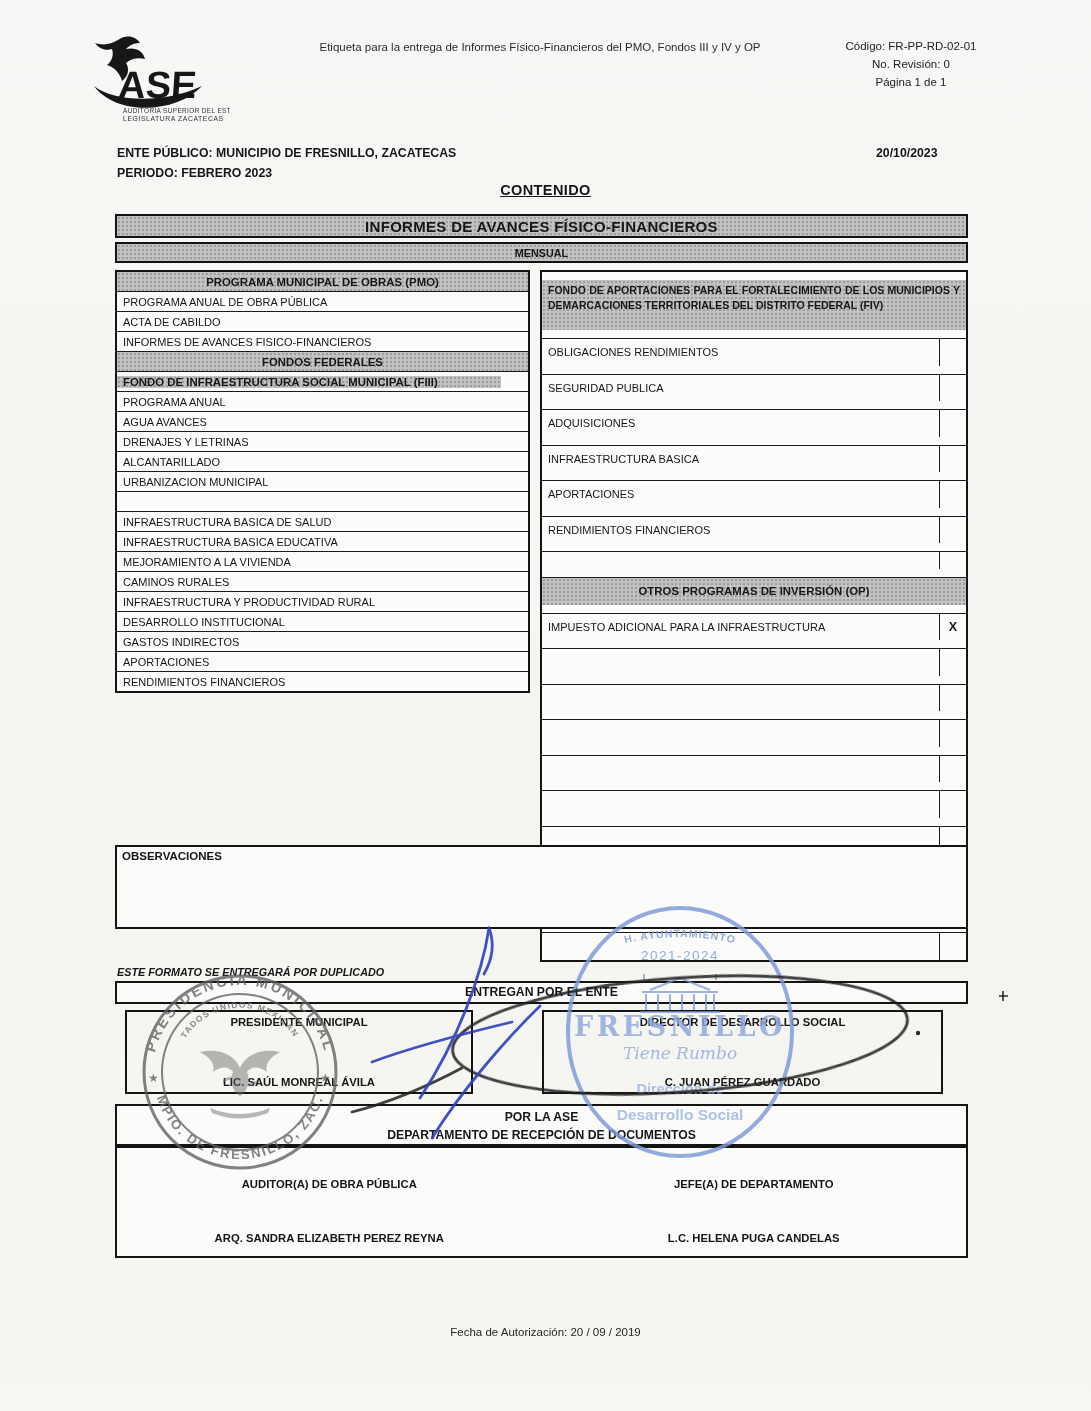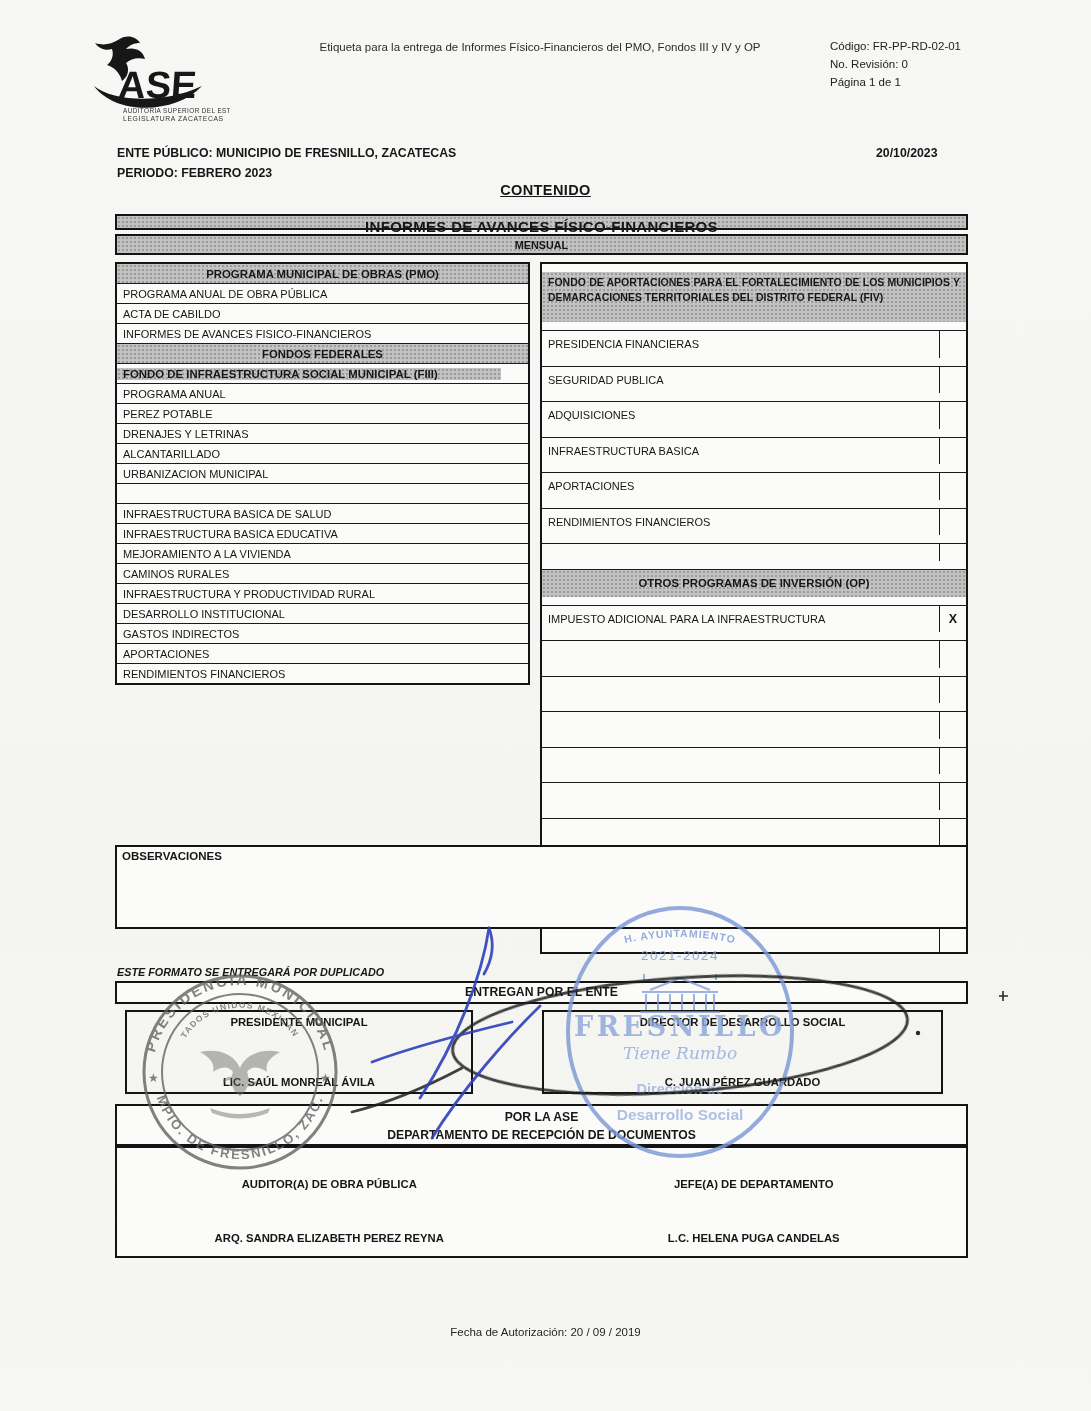--- a/index.html
+++ b/index.html
@@ -2,34 +2,34 @@
 <html><head>
 <meta charset="utf-8">
 <style>
   html,body{margin:0;padding:0;background:#e9e9e7;}
   .page{position:relative;width:1091px;height:1411px;margin:0 auto;
         background:linear-gradient(180deg,#f7f7f5 0%,#f4f4f1 60%,#f6f6f3 100%);
         font-family:"Liberation Sans","DejaVu Sans",sans-serif;color:#161616;overflow:hidden;}
   .abs{position:absolute;}
   
   .doc-title{left:250px;top:41px;width:580px;text-align:center;font-size:11.5px;color:#2c2c2c;}
-  .code-block{left:830px;top:38px;width:162px;text-align:left;font-size:11.5px;color:#222;line-height:1.55;}
+  .code-block{left:830px;top:38px;width:162px;text-align:center;font-size:11.5px;color:#222;line-height:1.55;}
   .code-block div{white-space:nowrap;}
   
   .ente{left:117px;top:146px;font-size:12.3px;font-weight:700;}
   .periodo{left:117px;top:166px;font-size:12.3px;font-weight:700;}
   .report-date{left:876px;top:146px;font-size:12.3px;font-weight:700;}
   .contenido{left:0;top:182px;width:1091px;text-align:center;font-size:14.5px;font-weight:700;
              text-decoration:underline;letter-spacing:.4px;}
   
   .tablewrap{left:115px;top:214px;width:853px;}
   .shade{background-color:#c2c2c2;
          background-image:radial-gradient(#9b9b9b .8px,transparent .9px);background-size:4px 4px;}
   .tbar{border:2.2px solid #141414;box-sizing:border-box;text-align:center;font-weight:700;}
-  .title-bar{height:16px;line-height:21px;font-size:15px;letter-spacing:.3px;}
+  .title-bar{height:24px;line-height:21px;font-size:15px;letter-spacing:.3px;}
   .mensual-bar{margin-top:4px;height:21px;line-height:18px;font-size:10.8px;}
   .cols{display:flex;gap:10px;margin-top:7px;align-items:flex-start;}
   .subtable{border:2.2px solid #141414;box-sizing:border-box;background:#fbfbf9;}
   .left-table{width:415px;}
   .right-table{width:428px;}
   .trow{display:flex;align-items:stretch;}
   .trow + .trow{border-top:1.6px solid #1a1a1a;}
   .cell{box-sizing:border-box;}
   .cell.label{flex:1;display:flex;align-items:center;padding:0 6px;font-size:11px;min-width:0;}
   .cell.check{width:27px;border-left:1.6px solid #1a1a1a;display:flex;align-items:center;
@@ -130,21 +130,21 @@
           </div>
           <div class="trow t-subheader">
             <div class="cell label">FONDO DE INFRAESTRUCTURA SOCIAL MUNICIPAL (FIII)</div>
             <div class="cell check"></div>
           </div>
           <div class="trow t-item">
             <div class="cell label">PROGRAMA ANUAL</div>
             <div class="cell check"></div>
           </div>
           <div class="trow t-item">
-            <div class="cell label">PEREZ POTABLE</div>
+            <div class="cell label">AGUA AVANCES</div>
             <div class="cell check"></div>
           </div>
           <div class="trow t-item">
             <div class="cell label">DRENAJES Y LETRINAS</div>
             <div class="cell check"></div>
           </div>
           <div class="trow t-item">
             <div class="cell label">ALCANTARILLADO</div>
             <div class="cell check"></div>
           </div>
@@ -192,21 +192,21 @@
             <div class="cell check"></div>
           </div>
         </div>
       <div class="subtable right-table">
 
       <div class="trow t-header-left">
             <div class="cell label">FONDO DE APORTACIONES PARA EL FORTALECIMIENTO DE LOS MUNICIPIOS Y DEMARCACIONES TERRITORIALES DEL DISTRITO FEDERAL (FIV)</div>
 
           </div>
           <div class="trow t-item">
-            <div class="cell label">PRESIDENCIA FINANCIERAS</div>
+            <div class="cell label">OBLIGACIONES RENDIMIENTOS</div>
             <div class="cell check"></div>
           </div>
           <div class="trow t-item">
             <div class="cell label">SEGURIDAD PUBLICA</div>
             <div class="cell check"></div>
           </div>
           <div class="trow t-item">
             <div class="cell label">ADQUISICIONES</div>
             <div class="cell check"></div>
           </div>

